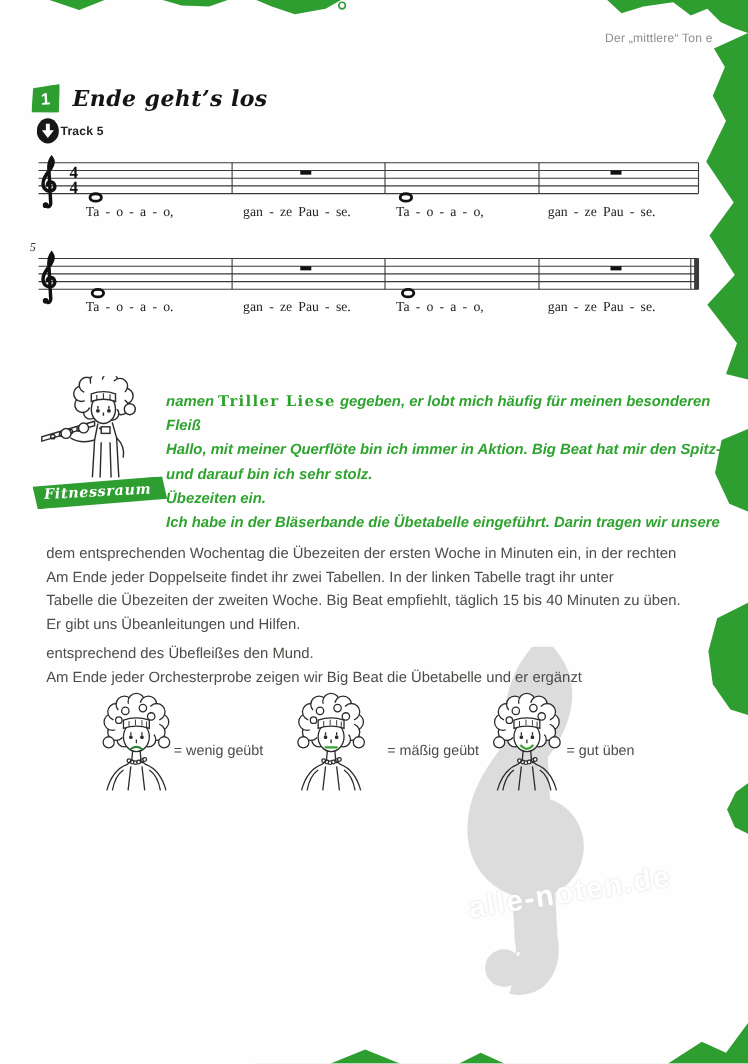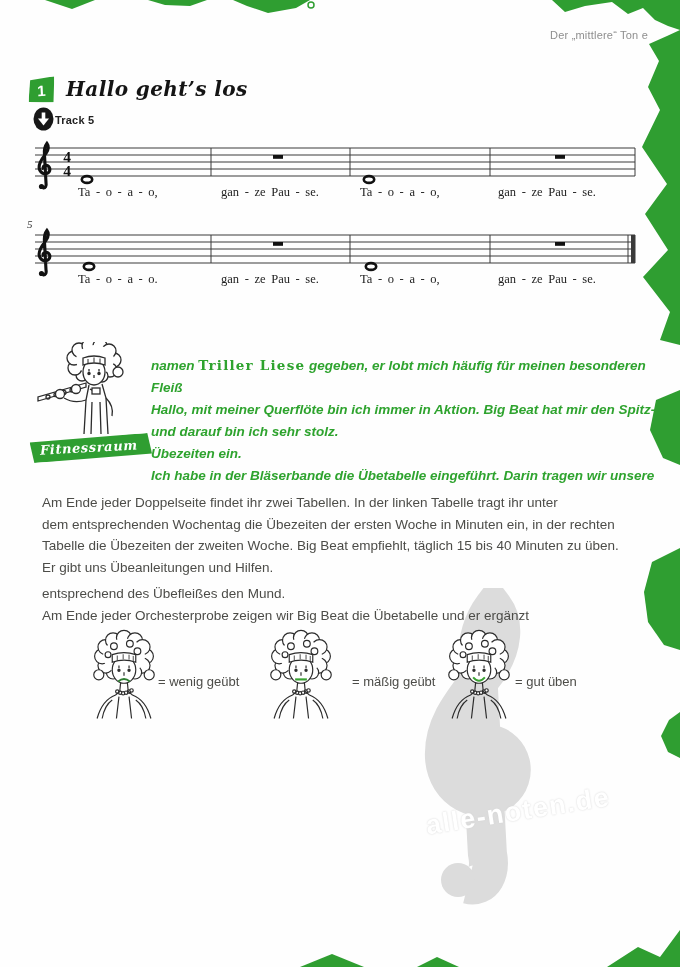--- a/index.html
+++ b/index.html
@@ -102,21 +102,21 @@
       <polygon points="680,930 680,967 607,967 638,947 660,957"></polygon>
       <polygon points="300,967 332,954 364,967"></polygon>
       <polygon points="417,967 437,957 459,967"></polygon>
     </g>
     <circle cx="311" cy="5" r="3" fill="#ffffff" stroke="#2f9e31" stroke-width="1.5"></circle>
   </svg>
 
   <div class="abs hdr" style="right:32px;top:29px;text-align:center;">Der „mittlere“ Ton e</div>
 
   <div class="abs numbox" style="left:28px;top:77px;">1</div>
-  <div class="abs title" style="left:66px;top:77px;">Hallo geht’s los</div>
+  <div class="abs title" style="left:66px;top:77px;">Ende geht’s los</div>
 
   <svg class="abs" style="left:33px;top:107px;" width="21" height="24" viewBox="0 0 21 24">
     <ellipse cx="10.5" cy="12" rx="10" ry="11.5" fill="#171717"></ellipse>
     <rect x="8.7" y="5.5" width="3.6" height="7" fill="#ffffff"></rect>
     <polygon points="5,11.5 16,11.5 10.5,18.5" fill="#ffffff"></polygon>
   </svg>
   <div class="abs tracklbl" style="left:55px;top:114px;">Track 5</div>
 
   <svg class="abs" style="left:0;top:130px;" width="680" height="170" viewBox="0 130 680 170">
     <g stroke="#3a3a3a" stroke-width="1">
@@ -212,22 +212,22 @@
 
   <div class="abs speech" style="left:151px;top:354px;">
     <div><span>namen </span><span class="slab">Triller Liese</span><span> gegeben, er lobt mich häufig für meinen besonderen Fleiß</span></div>
     <div>Hallo, mit meiner Querflöte bin ich immer in Aktion. Big Beat hat mir den Spitz-</div>
     <div>und darauf bin ich sehr stolz.</div>
     <div>Übezeiten ein.</div>
     <div>Ich habe in der Bläserbande die Übetabelle eingeführt. Darin tragen wir unsere</div>
   </div>
 
   <div class="abs para" style="left:42px;top:492px;">
+    <div>dem entsprechenden Wochentag die Übezeiten der ersten Woche in Minuten ein, in der rechten</div>
     <div>Am Ende jeder Doppelseite findet ihr zwei Tabellen. In der linken Tabelle tragt ihr unter</div>
-    <div>dem entsprechenden Wochentag die Übezeiten der ersten Woche in Minuten ein, in der rechten</div>
     <div>Tabelle die Übezeiten der zweiten Woche. Big Beat empfiehlt, täglich 15 bis 40 Minuten zu üben.</div>
     <div>Er gibt uns Übeanleitungen und Hilfen.</div>
   </div>
   <div class="abs para" style="left:42px;top:583px;">
     <div>entsprechend des Übefleißes den Mund.</div>
     <div>Am Ende jeder Orchesterprobe zeigen wir Big Beat die Übetabelle und er ergänzt</div>
   </div>
 
   <svg class="abs" style="left:82px;top:626px;" width="84" height="101" viewBox="0 0 100 120">
     <use href="#girl-base"></use>

